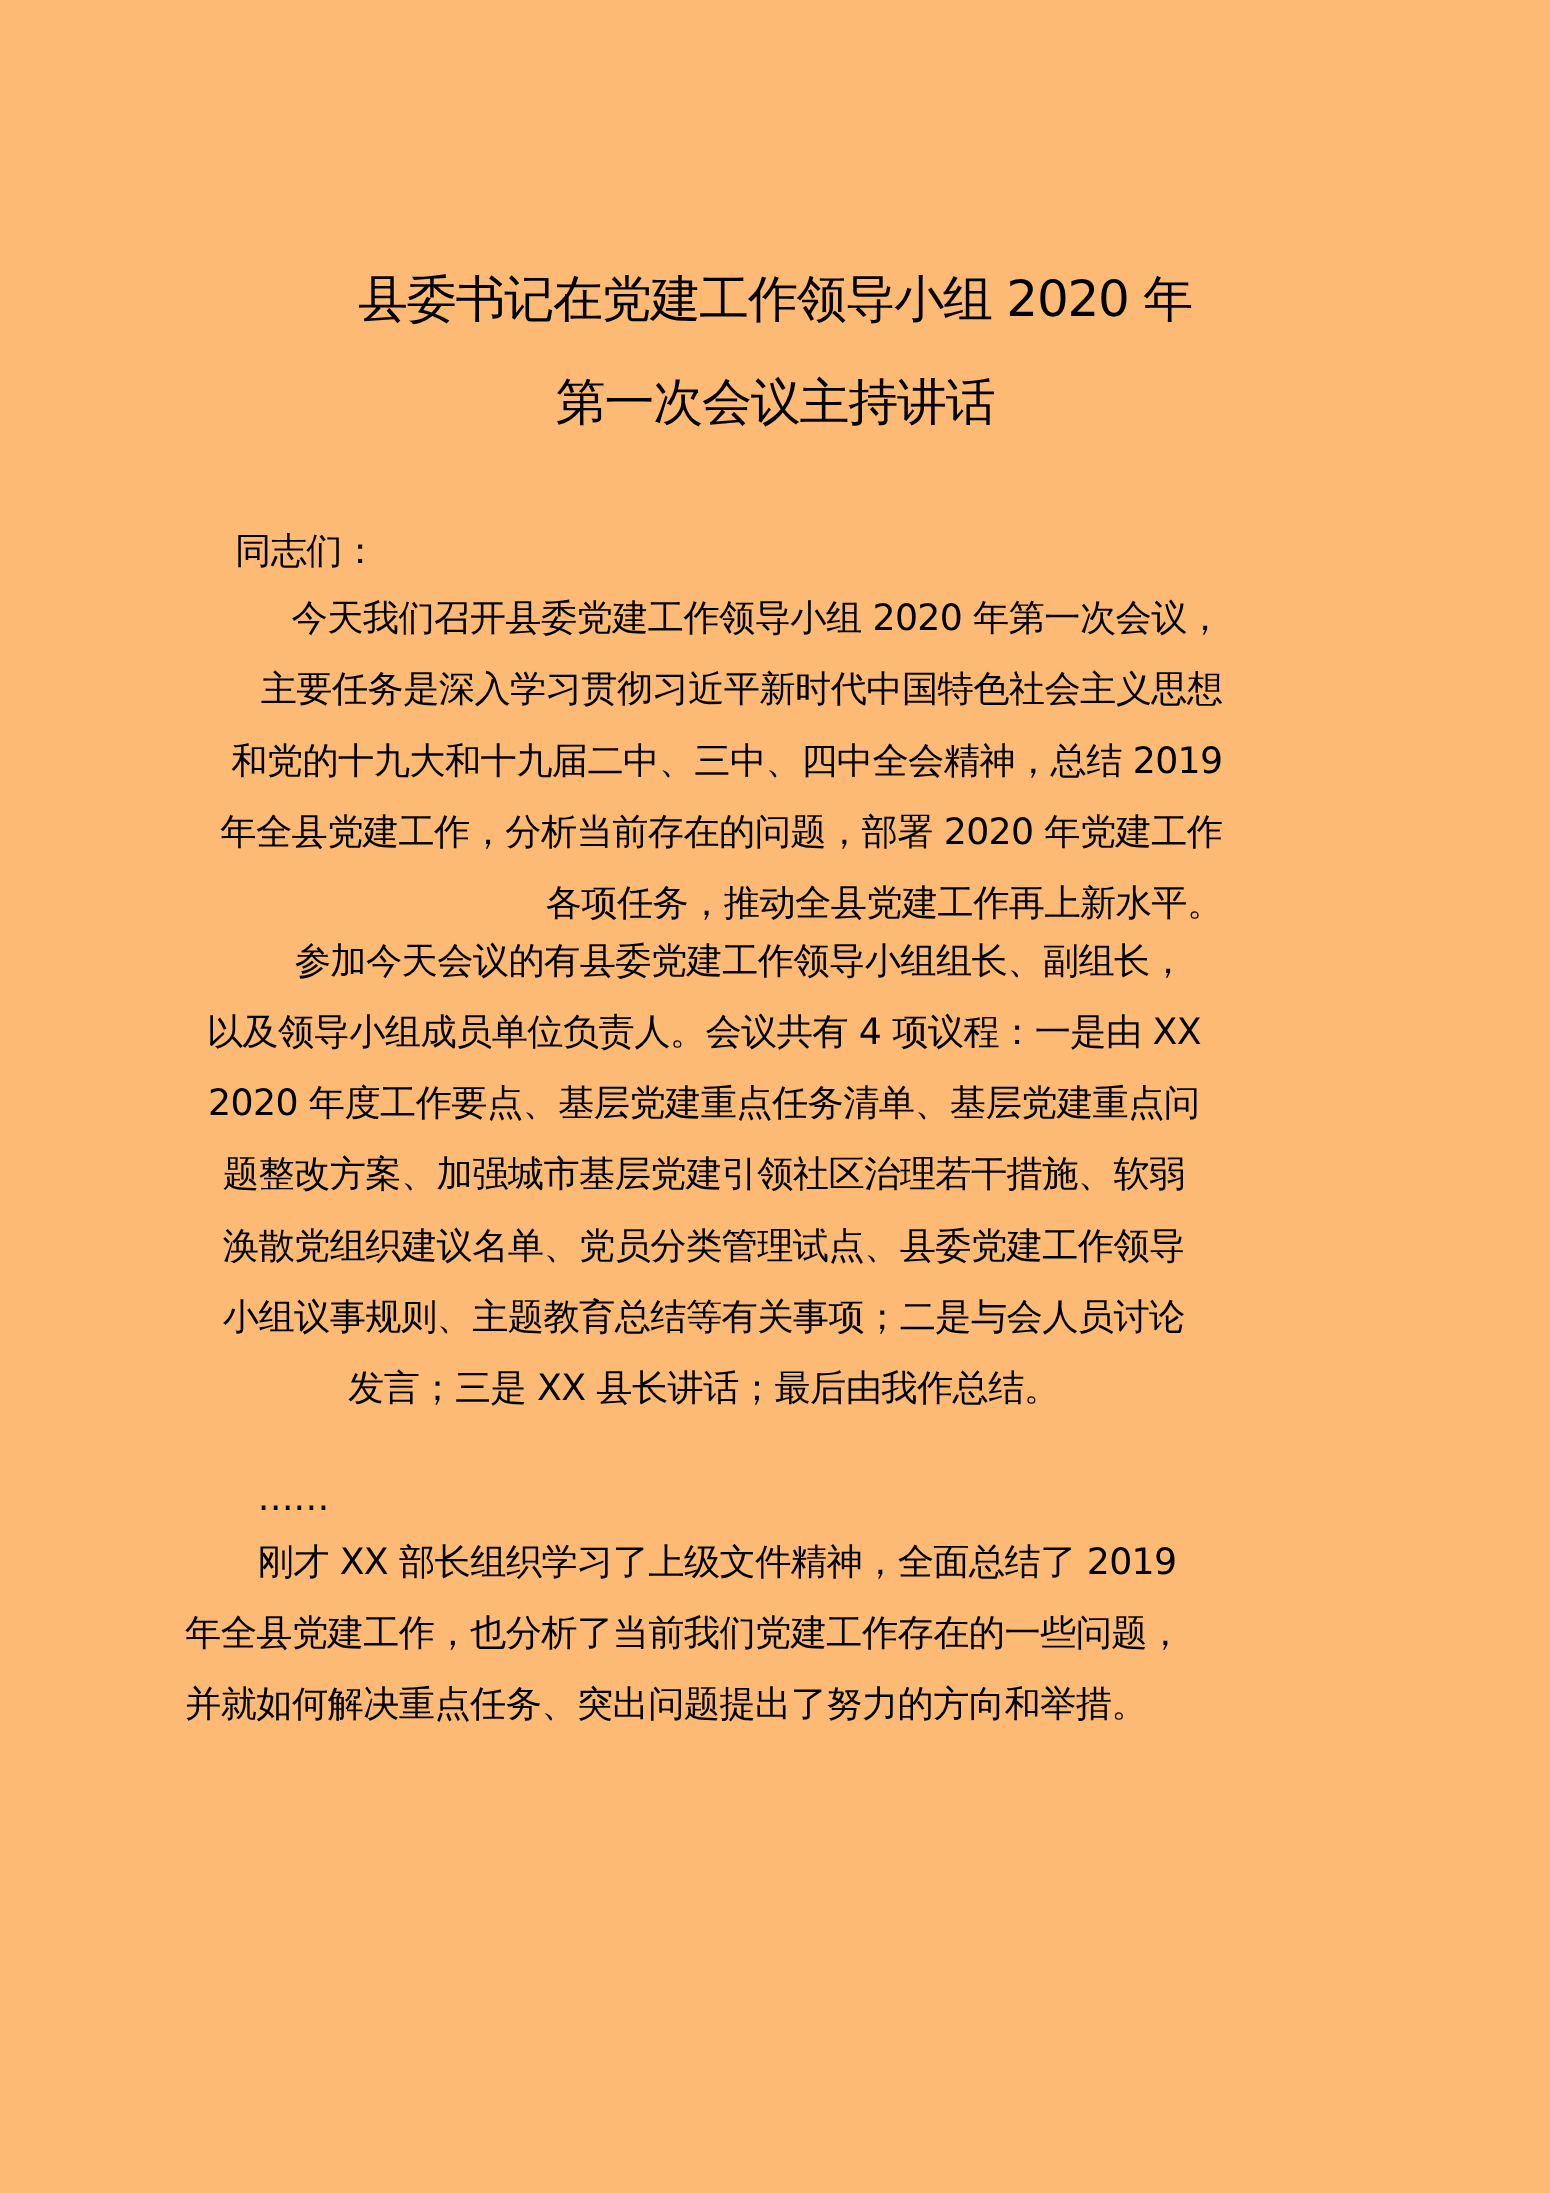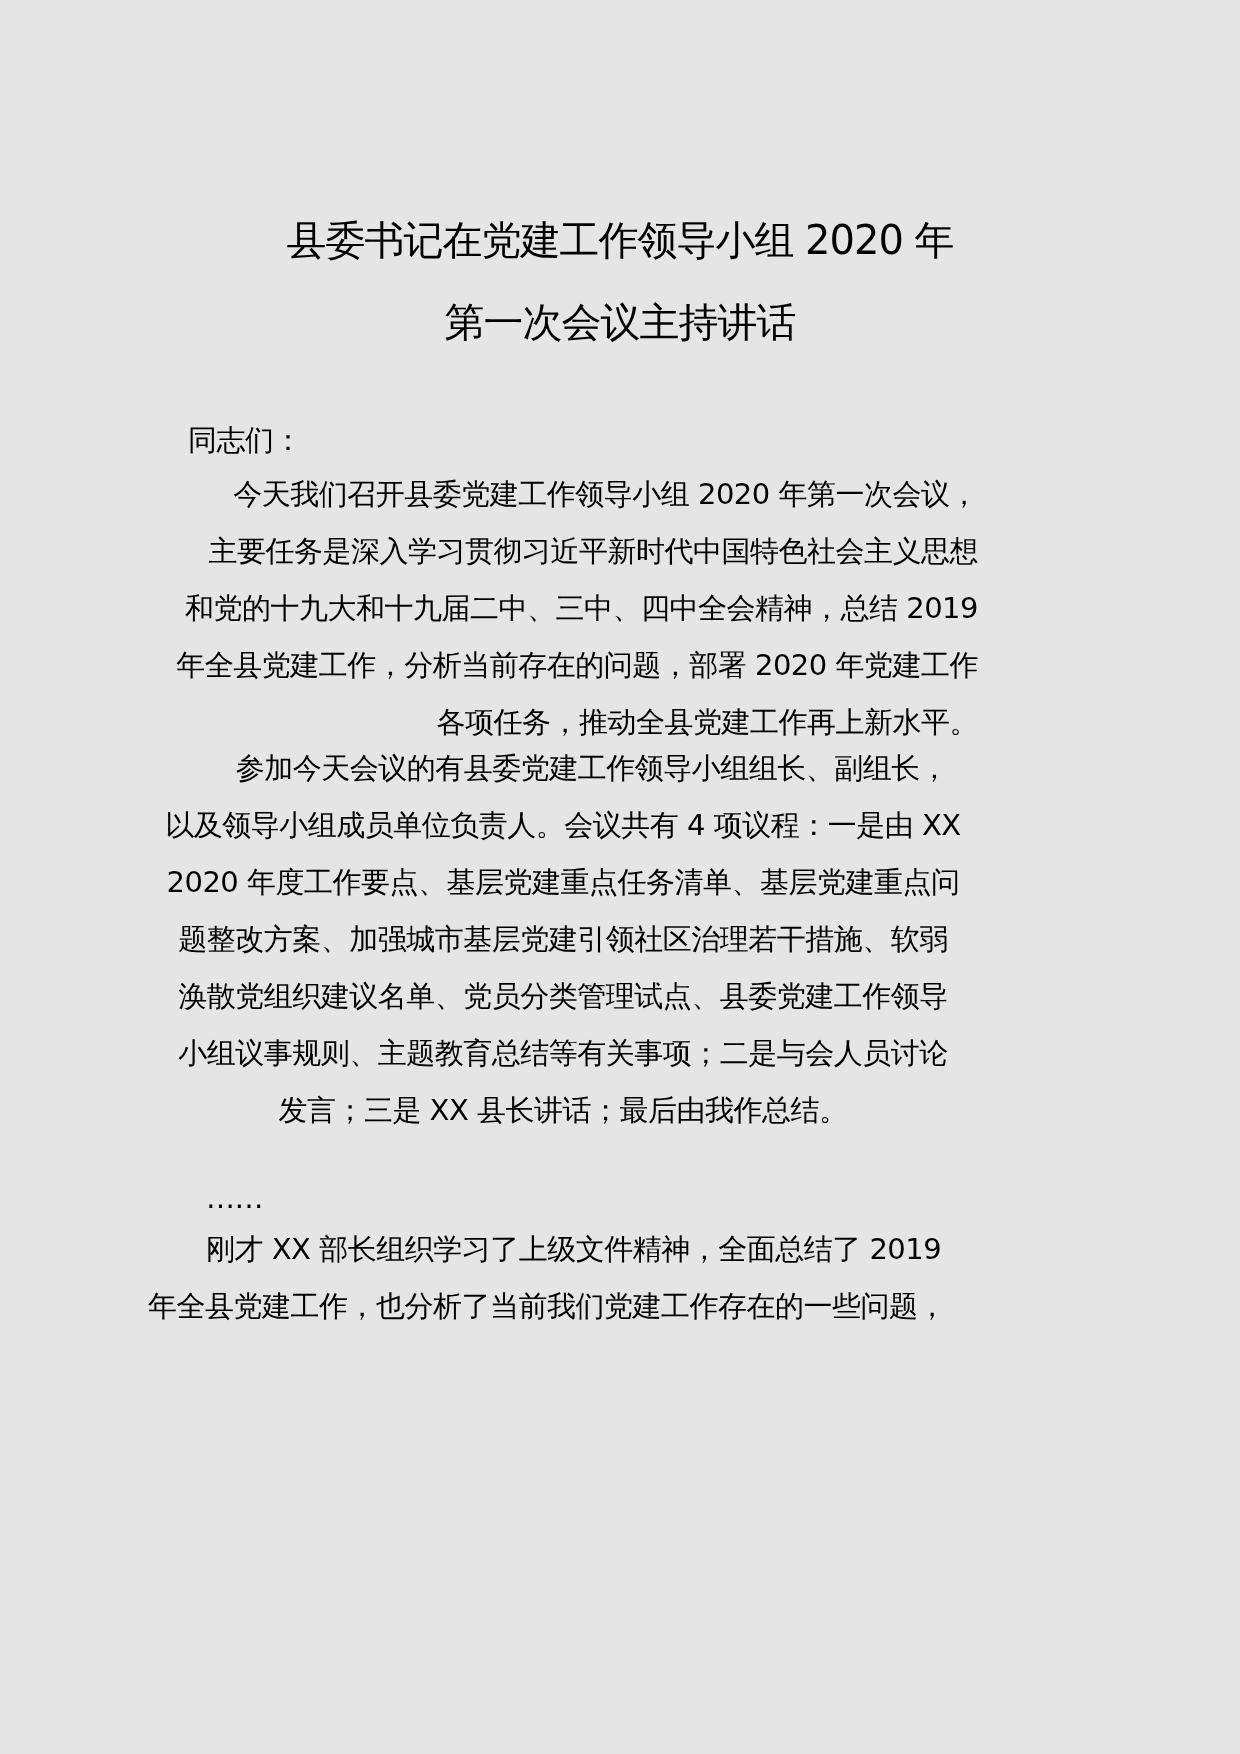--- a/index.html
+++ b/index.html
@@ -14,21 +14,21 @@
       overflow: hidden;
       color: #000000;
       font-family: "DejaVu Sans", "Liberation Sans", sans-serif;
     }
     .page {
       position: absolute;
       left: 0;
       top: 0;
       width: 1240px;
       height: 1754px;
-      background: #e5e5e5;
+      background: #fdba74;
     }
     .title {
       position: absolute;
       left: 0;
       width: 1240px;
       text-align: center;
       font-size: 40px;
       line-height: 60px;
       letter-spacing: -1px;
       white-space: nowrap;
@@ -97,15 +97,16 @@
     <span class="line">发言；三是 XX 县长讲话；最后由我作总结。</span>
   </div>
 
   <div class="para ellipsis">
     <span class="line indent">……</span>
   </div>
 
   <div class="para p3">
     <span class="line indent">刚才 XX 部长组织学习了上级文件精神，全面总结了 2019</span>
     <span class="line">年全县党建工作，也分析了当前我们党建工作存在的一些问题，</span>
+    <span class="line">并就如何解决重点任务、突出问题提出了努力的方向和举措。</span>
   </div>
 
 </div>
 
 </body></html>

